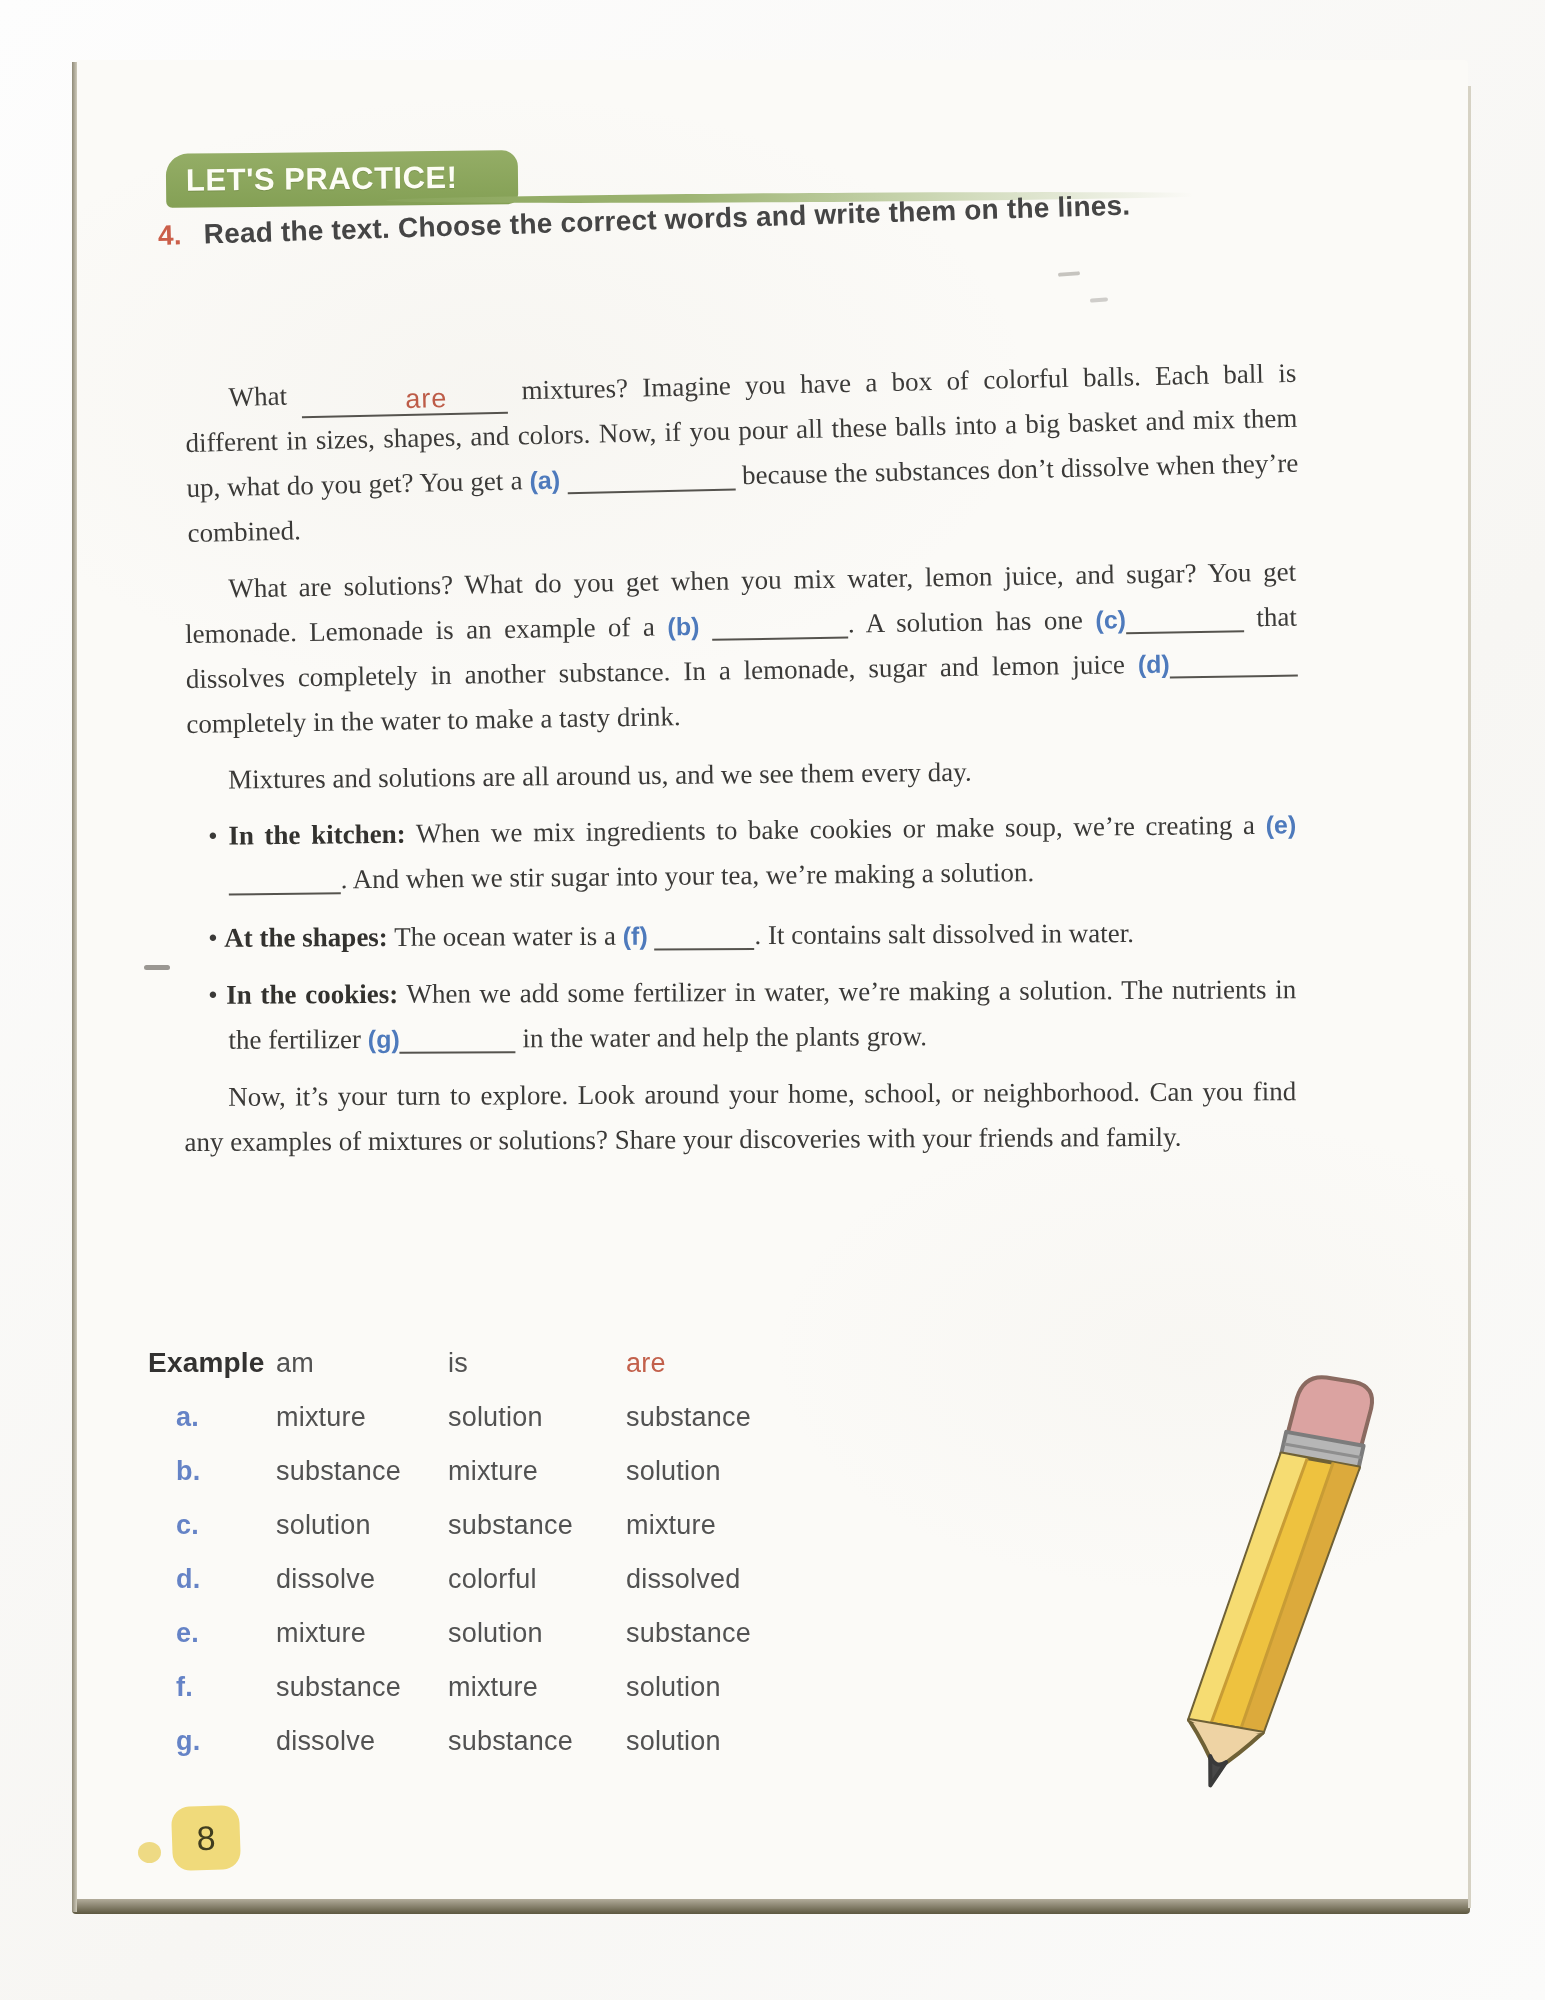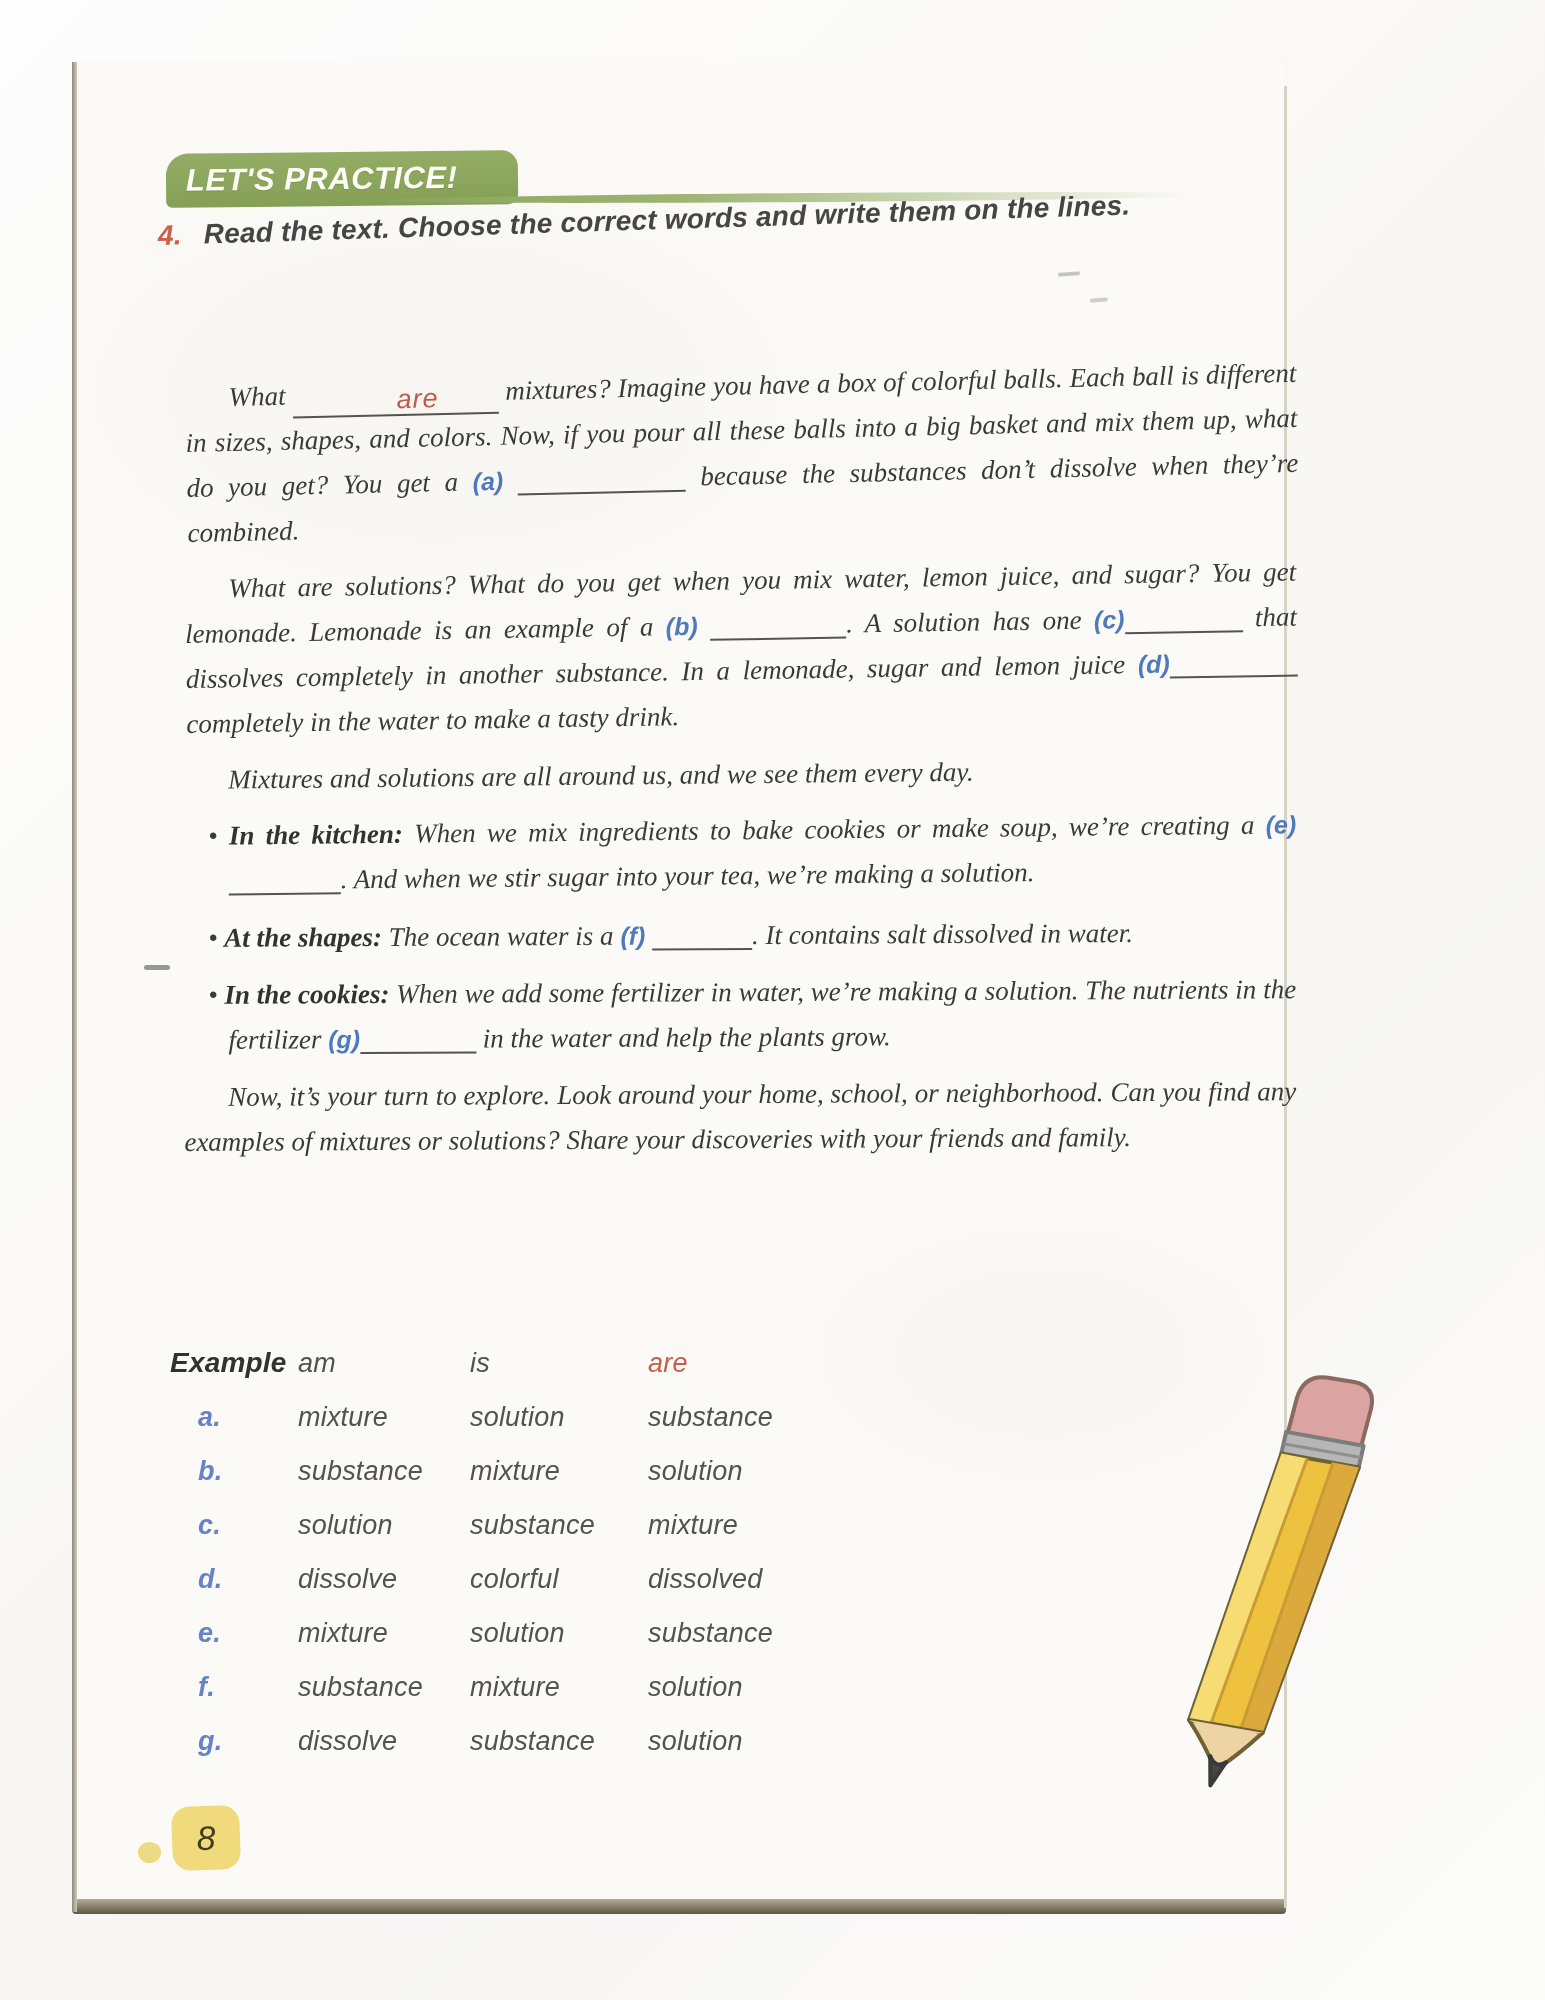--- a/index.html
+++ b/index.html
@@ -3,27 +3,26 @@
 <meta charset="utf-8">
 <style>
   html,body{margin:0;padding:0;}
   body{
     width:1545px;height:2000px;position:relative;overflow:hidden;
     background:#ffffff;
     font-family:"Liberation Serif","DejaVu Serif",serif;
   }
   .photo{position:absolute;inset:0;background:linear-gradient(135deg,#fdfdfd 0%,#f7f6f3 60%,#fbfbfa 100%);}
   .page{
-    position:absolute;left:76px;top:60px;width:1208px;height:1848px;
+    position:absolute;left:76px;top:60px;width:1392px;height:1848px;
     background:
       radial-gradient(900px 500px at 30% 18%, rgba(210,205,190,.10), transparent 60%),
       radial-gradient(700px 400px at 80% 70%, rgba(210,205,190,.08), transparent 60%),
       #fbfaf7;
     border-radius:3px;
-    font-style:italic;
   }
   .edge-bottom{position:absolute;left:-4px;right:-2px;bottom:-6px;height:15px;
     background:linear-gradient(to bottom,#b2ac9b,#5c573f);border-radius:2px 2px 4px 4px;}
   .edge-left{position:absolute;left:-4px;top:2px;bottom:-4px;width:5px;
     background:linear-gradient(to right,#8f8a78,#cfcbbc);}
   .edge-right{position:absolute;right:-3px;top:26px;bottom:0;width:3px;background:#d6d2c4;}
 
   
   .badge{
     position:absolute;left:90px;top:92px;width:352px;height:54px;
@@ -80,21 +79,21 @@
   .w-d{width:128px;} .w-e{width:112px;} .w-f{width:100px;} .w-g{width:116px;}
 
   
   .dash{position:absolute;background:#9a9792;border-radius:3px;}
   .dash1{left:68px;top:905px;width:26px;height:5px;}
   .dash2{left:982px;top:212px;width:22px;height:4px;opacity:.55;transform:rotate(-4deg);}
   .dash3{left:1014px;top:238px;width:18px;height:4px;opacity:.45;transform:rotate(-4deg);}
 
   
   .word-table{
-    position:absolute;left:94px;top:1276px;
+    position:absolute;left:72px;top:1276px;
     display:grid;grid-template-columns:128px 172px 178px 220px;
     grid-auto-rows:54px;align-items:center;
     font-family:"Liberation Sans","DejaVu Sans",sans-serif;
     font-size:27px;color:#525252;letter-spacing:.2px;
   }
   .word-table .exlabel{font-weight:bold;color:#333231;font-size:28px;}
   .word-table .letter{color:#6583c6;font-weight:bold;padding-left:28px;}
   .word-table .sel{color:#c2604b;}
 
   

